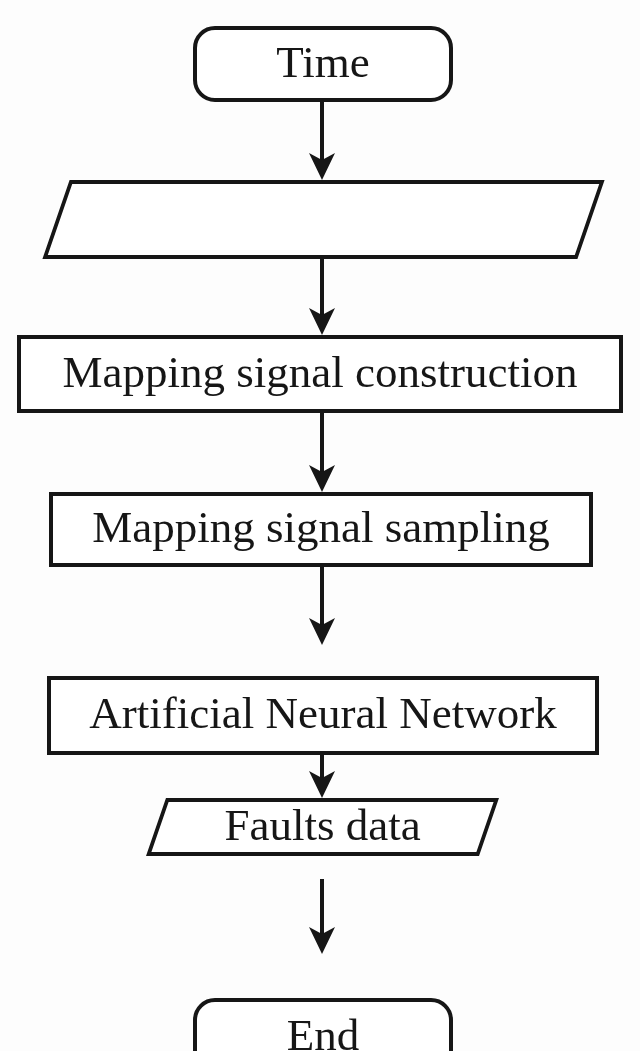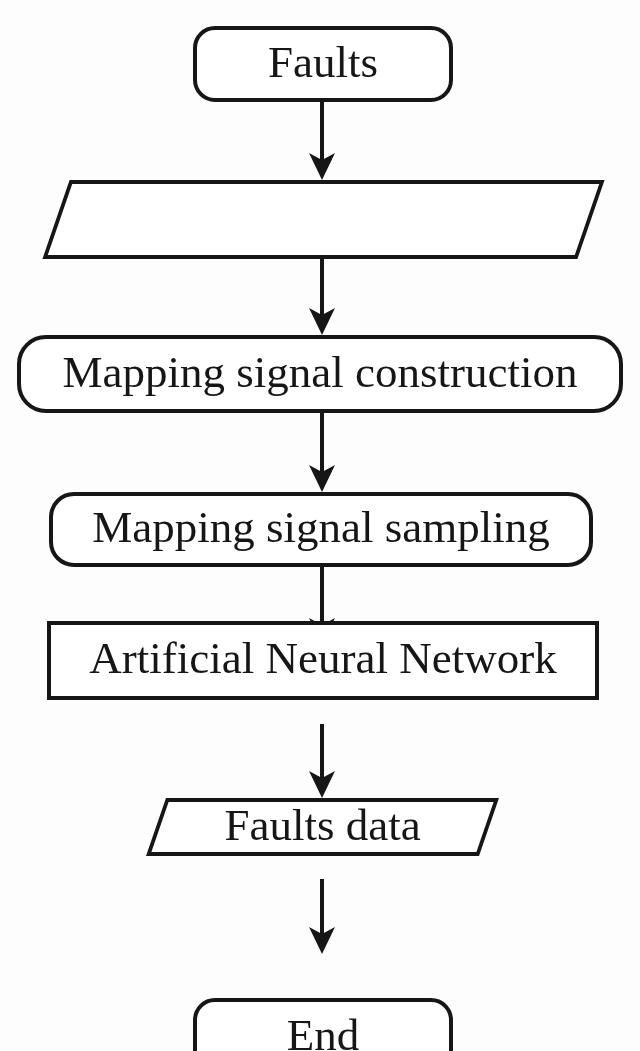--- a/index.html
+++ b/index.html
@@ -32,23 +32,23 @@
   .io .io-bg{
     position:absolute;top:0;bottom:0;left:14px;right:14px;
     border:4px solid var(--stroke);
     background:var(--fill);
     transform:skewX(-19deg);
     z-index:1;
   }
   
   #n-start{left:193px;top:26px;width:260px;height:76px;}
   #n-tsa  {left:42px;top:180px;width:563px;height:79px;}
-  #n-msc  {left:17px;top:335px;width:606px;height:78px;border-radius:29px;}
-  #n-mss  {left:49px;top:492px;width:544px;height:75px;border-radius:25px;}
-  #n-ann  {left:47px;top:621px;width:552px;height:79px;}
+  #n-msc  {left:17px;top:335px;width:606px;height:78px;}
+  #n-mss  {left:49px;top:492px;width:544px;height:75px;}
+  #n-ann  {left:47px;top:676px;width:552px;height:79px;}
   #n-fd   {left:142px;top:798px;width:361px;height:58px;}
   #n-end  {left:193px;top:998px;width:260px;height:79px;}
   .arrows{position:absolute;left:0;top:0;width:640px;height:1051px;z-index:0;}
   .arrows line{stroke:var(--stroke);stroke-width:4;}
   .arrows path{fill:var(--stroke);stroke:none;}
 </style>
 </head>
 <body>
 
 <div class="canvas">
@@ -74,21 +74,21 @@
       <line x1="322" y1="724" x2="322" y2="780"></line>
       <path d="M322 798 L309 771 L322 778 L335 771 Z"></path>
     </g>
     <g>
       <line x1="322" y1="879" x2="322" y2="936"></line>
       <path d="M322 954 L309 927 L322 934 L335 927 Z"></path>
     </g>
   </svg>
 
   <div class="node terminator" id="n-start">
-    <span class="label">Faults</span>
+    <span class="label">Time</span>
   </div>
 
   <div class="node io" id="n-tsa">
     <div class="io-bg"></div>
   </div>
 
   <div class="node process" id="n-msc">
     <span class="label">Mapping signal construction</span>
   </div>
 

